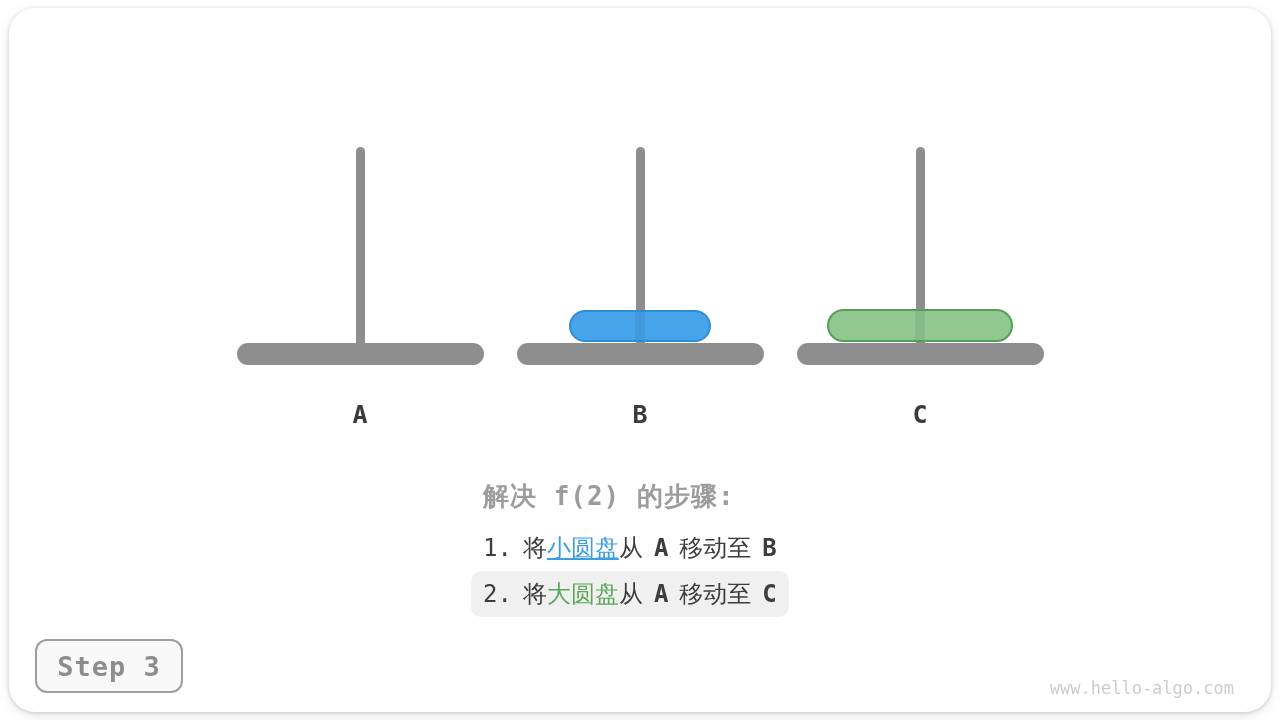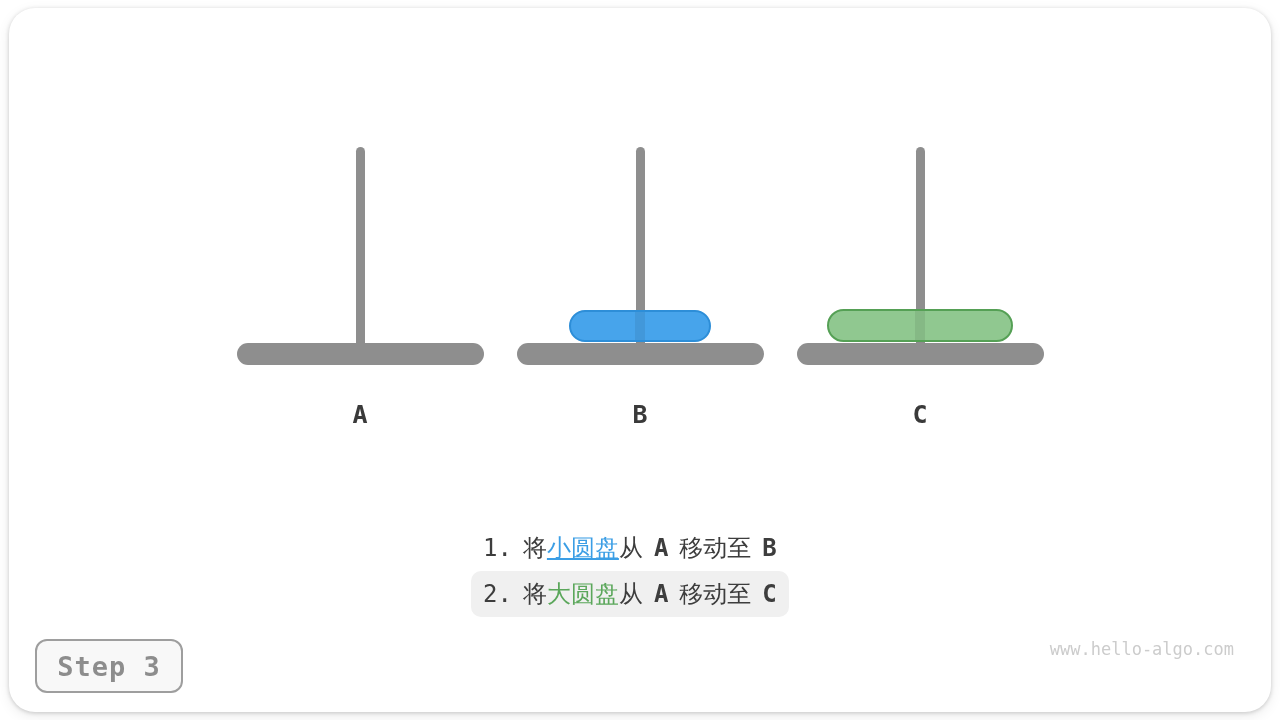--- a/index.html
+++ b/index.html
@@ -95,21 +95,21 @@
     box-sizing: border-box;
     background: var(--badge_bg, #f8f8f8);
     border: 2px solid var(--badge_border, #9e9e9e);
     border-radius: 12px;
     display: flex; align-items: center; justify-content: center;
     font-family: "DejaVu Sans Mono", "Liberation Mono", monospace;
     font-weight: bold; font-size: 27px; letter-spacing: 1px;
     color: var(--badge_text, #8d8d8d);
   }
   .watermark {
-    position: absolute; right: 46px; top: 639px;
+    position: absolute; right: 46px; top: 678px;
     font-family: "DejaVu Sans Mono", "Liberation Mono", monospace;
     font-size: 17px;
     color: var(--watermark, #cccccc);
   }
 </style>
 </head>
 <body>
 
 <div class="stage">
   <div class="card"></div>
@@ -125,20 +125,21 @@
   <div class="base" style="left:517px;"></div>
   <div class="pillar-label" style="left:600px;">B</div>
 
   <div class="pole" style="left:916px; top:147px; height:197px;"></div>
   <div class="disk disk-large">
     <span class="pole-seam"></span>
   </div>
   <div class="base" style="left:797px;"></div>
   <div class="pillar-label" style="left:880px;">C</div>
 
+  <div class="heading">解决 f(2) 的步骤:</div>
 
   <div class="step-row row-1">
     <span class="step-num">1.</span>
     <span class="cjk">将</span>
     <span class="cjk disk-word-blue">小圆盘</span>
     <span class="cjk">从</span>
     <span class="letter">A</span>
     <span class="cjk">移动至</span>
     <span class="letter last">B</span>
   </div>

